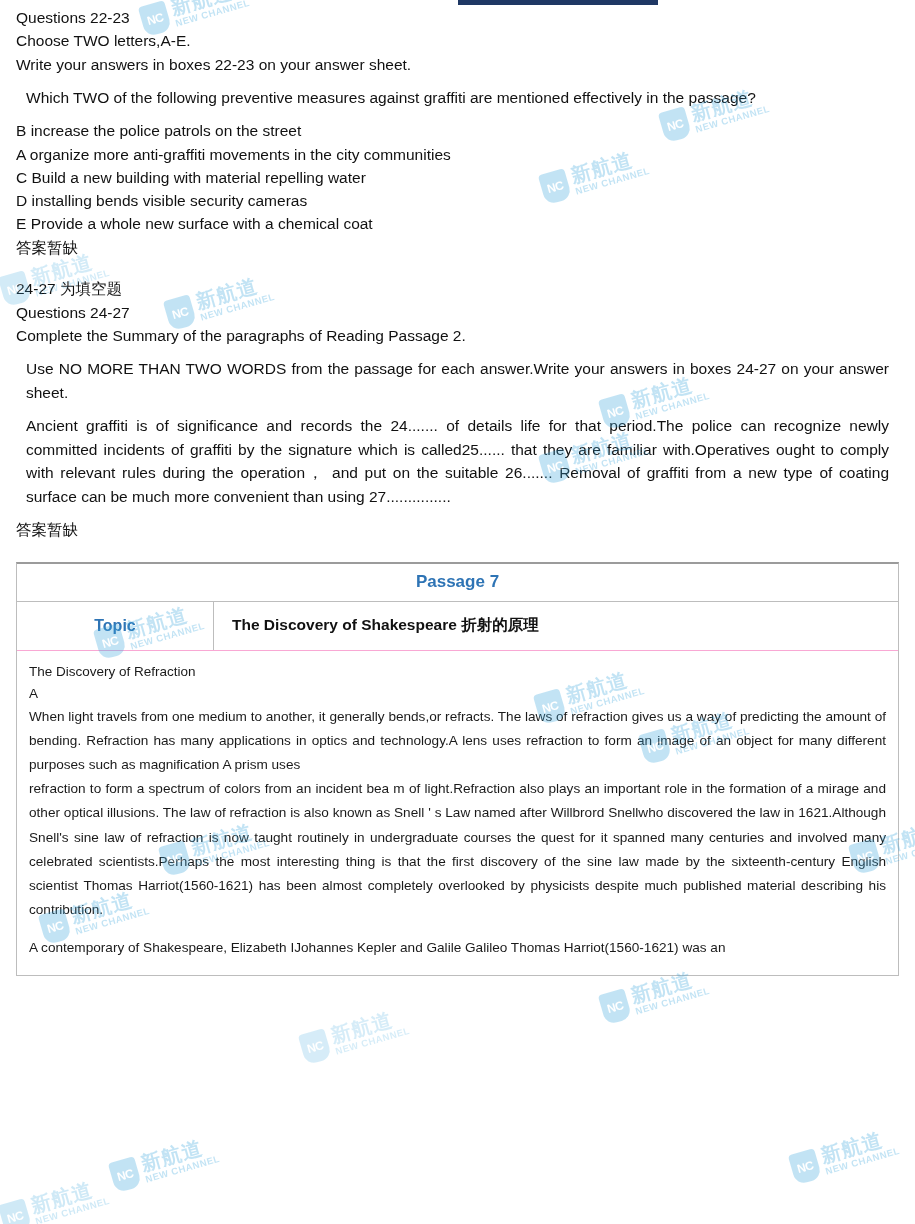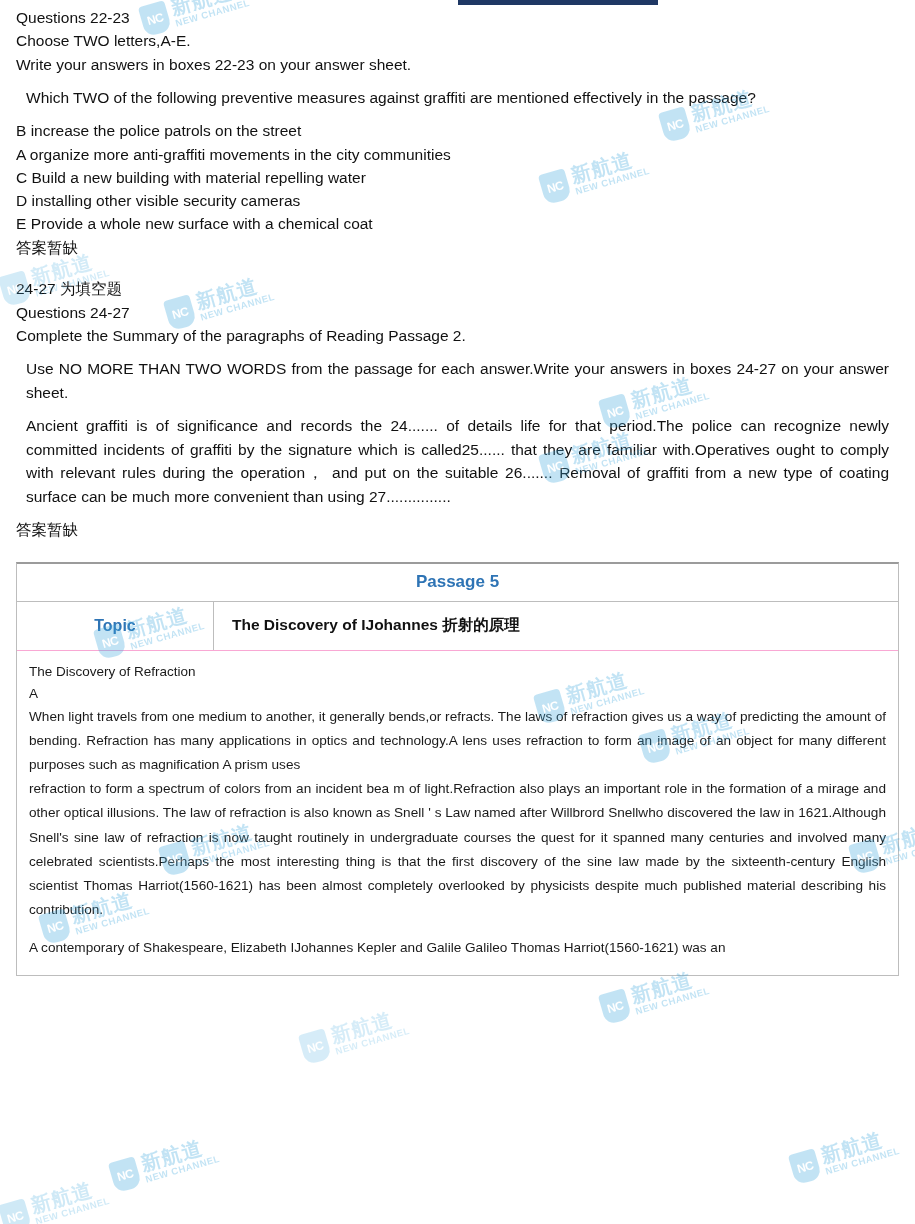--- a/index.html
+++ b/index.html
@@ -193,43 +193,43 @@
   <div class="top-strip"></div>
 
   <div class="section-top">
     <p class="line">Questions 22-23</p>
     <p class="line">Choose TWO letters,A-E.</p>
     <p class="line">Write your answers in boxes 22-23 on your answer sheet.</p>
     <p class="para">Which TWO of the following preventive measures against graffiti are mentioned effectively in the passage?</p>
     <p class="line">B increase the police patrols on the street</p>
     <p class="line">A organize more anti-graffiti movements in the city communities</p>
     <p class="line">C Build a new building with material repelling water</p>
-    <p class="line">D installing other visible security cameras</p>
+    <p class="line">D installing bends visible security cameras</p>
     <p class="line">E Provide a whole new surface with a chemical coat</p>
     <p class="line cn">答案暂缺</p>
   </div>
 
   <div class="spacer-md"></div>
 
   <div>
     <p class="line cn">24-27 为填空题</p>
     <p class="line">Questions 24-27</p>
     <p class="line">Complete the Summary of the paragraphs of Reading Passage 2.</p>
     <p class="para">Use NO MORE THAN TWO WORDS from the passage for each answer.Write your answers in boxes 24-27 on your answer sheet.</p>
     <p class="para">Ancient graffiti is of significance and records the 24....... of details life for that period.The police can recognize newly committed incidents of graffiti by the signature which is called25...... that they are familiar with.Operatives ought to comply with relevant rules during the operation，  and put on the suitable 26....... Removal of graffiti from a new type of coating surface can be much more convenient than using 27...............</p>
     <p class="line cn">答案暂缺</p>
   </div>
 
   <div class="divider-gap"></div>
 
   <div class="passage-box">
-    <div class="passage-header">Passage 5</div>
+    <div class="passage-header">Passage 7</div>
     <div class="topic-row">
       <div class="topic-label">Topic</div>
-      <div class="topic-value">The Discovery of IJohannes  折射的原理</div>
+      <div class="topic-value">The Discovery of Shakespeare  折射的原理</div>
     </div>
     <div class="box-body">
       <p class="small-line">The Discovery of Refraction</p>
       <p class="small-line">A</p>
       <p class="body-para">When light travels from one medium to another, it generally bends,or refracts. The laws of refraction gives us a way of predicting the amount of bending. Refraction has many applications in optics and technology.A lens uses refraction to form an image of an object for many different purposes such as magnification A prism uses</p>
       <p class="body-para">refraction to form a spectrum of colors from an incident bea m of light.Refraction also plays an important role in the formation of a mirage and other optical illusions. The law of refraction is also known as Snell ' s Law named after Willbrord Snellwho discovered the law in 1621.Although Snell's sine law of refraction is now taught routinely in undergraduate courses the quest for it spanned many centuries and involved many celebrated scientists.Perhaps the most interesting thing is that the first discovery of the sine law made by the sixteenth-century English scientist Thomas Harriot(1560-1621) has been almost completely overlooked by physicists despite much published material describing his contribution.</p>
       <div class="para-gap"></div>
       <p class="body-para">A contemporary of Shakespeare, Elizabeth IJohannes Kepler and Galile Galileo Thomas Harriot(1560-1621) was an</p>
     </div>
   </div>

